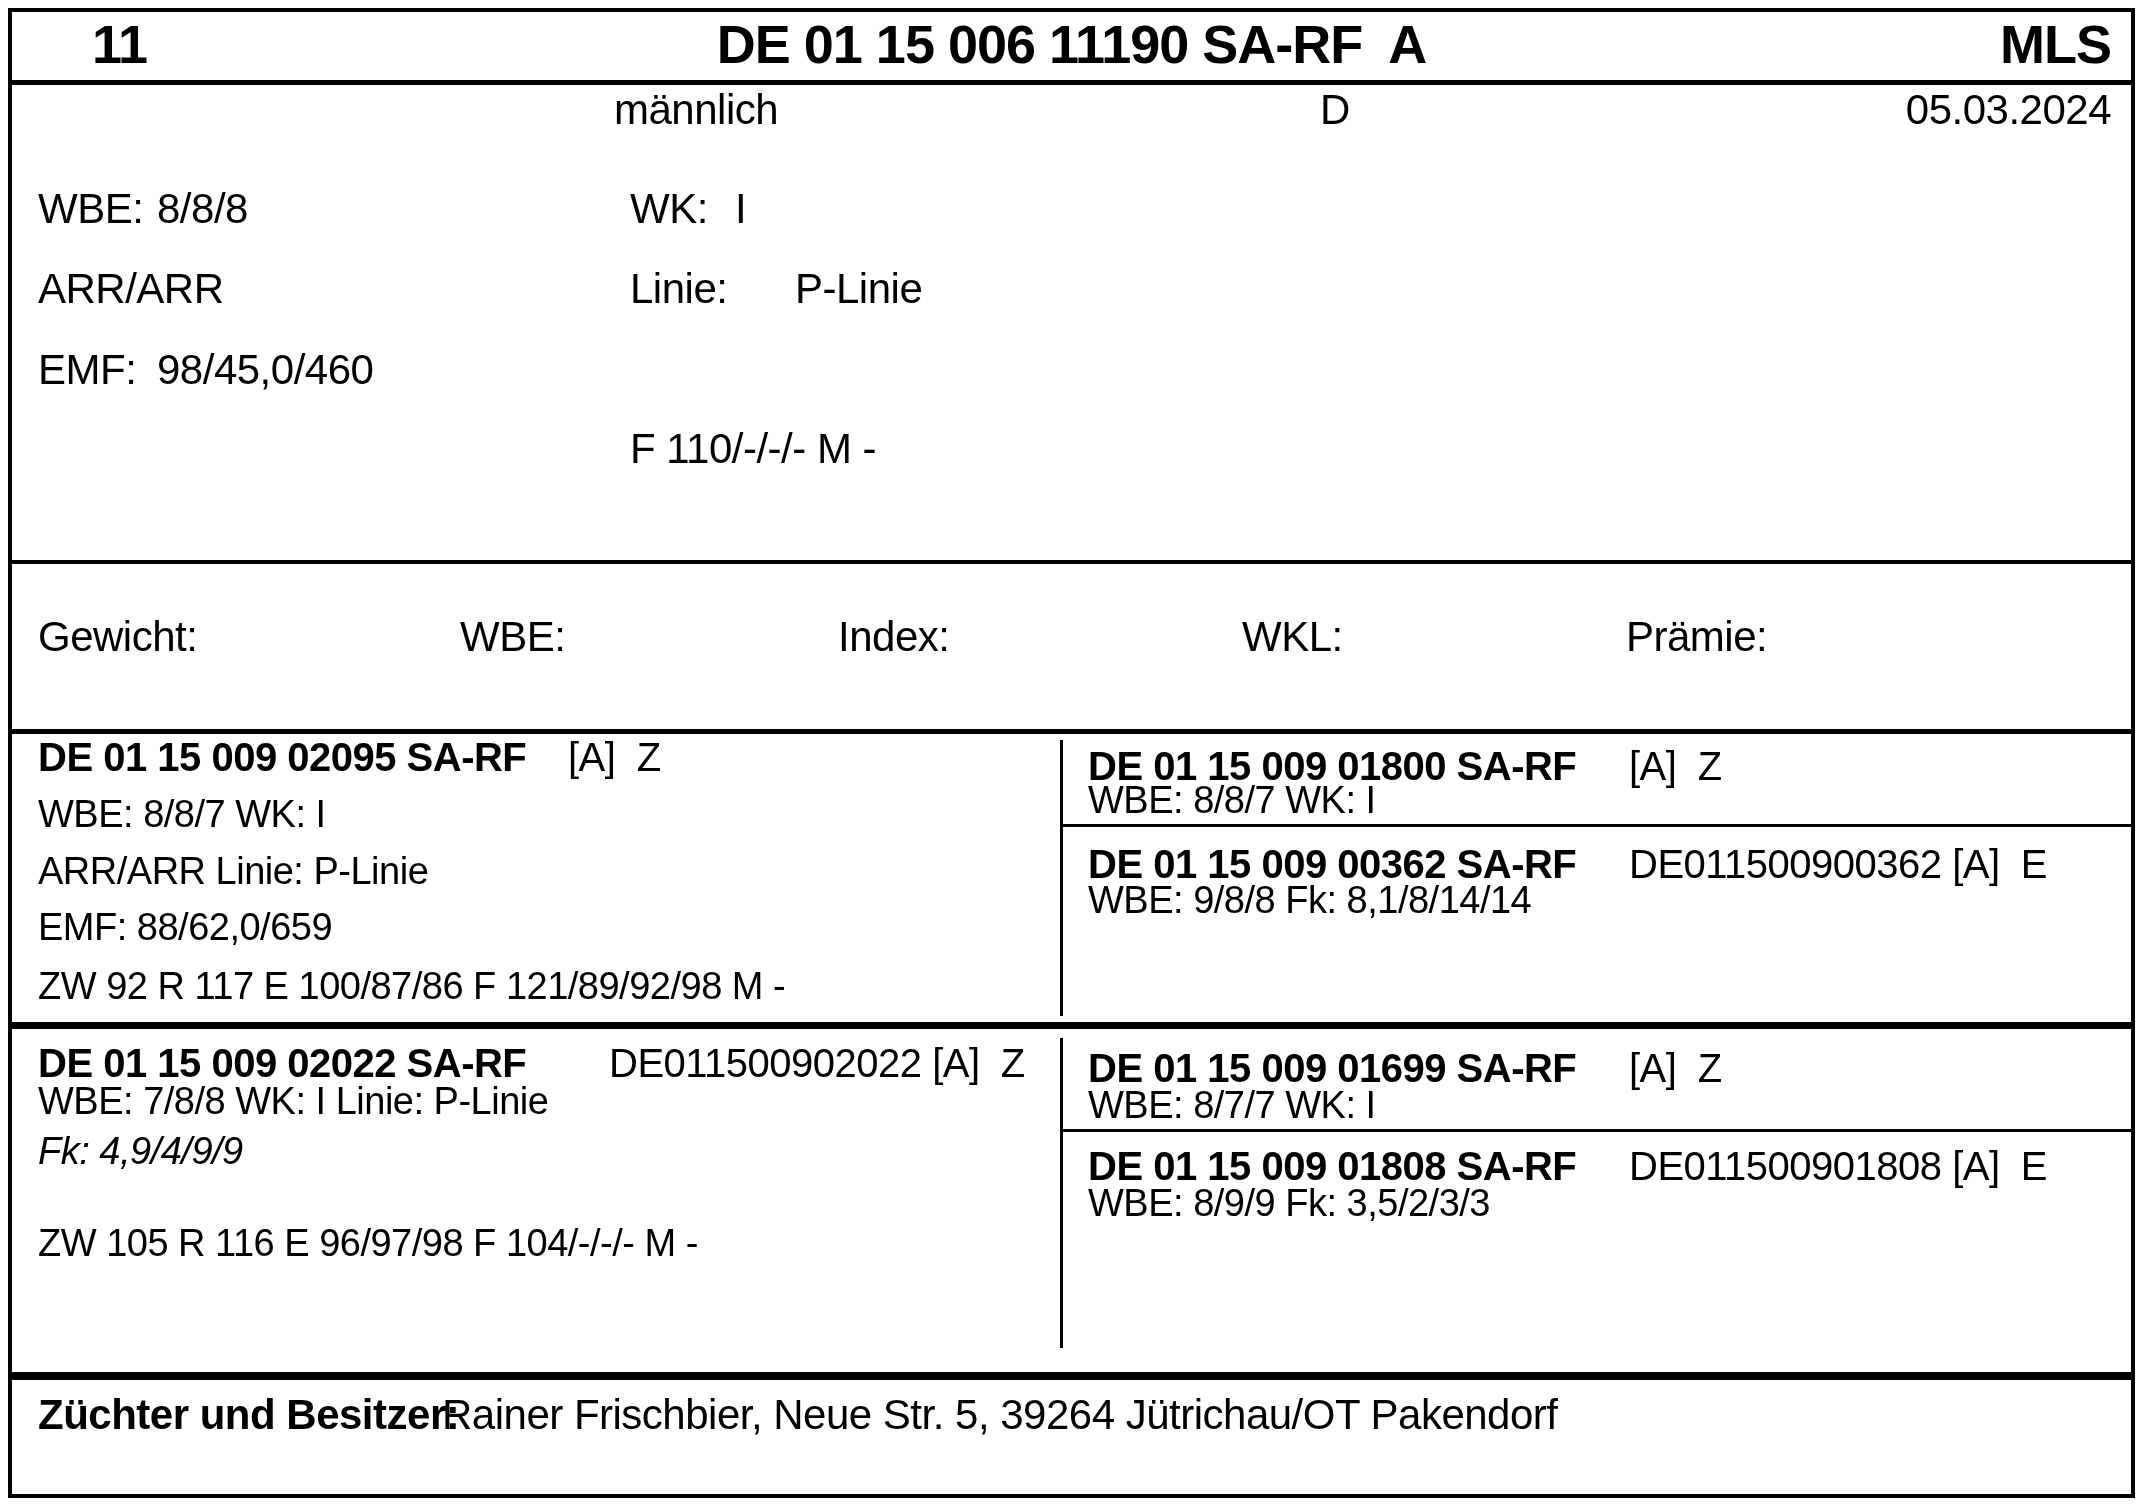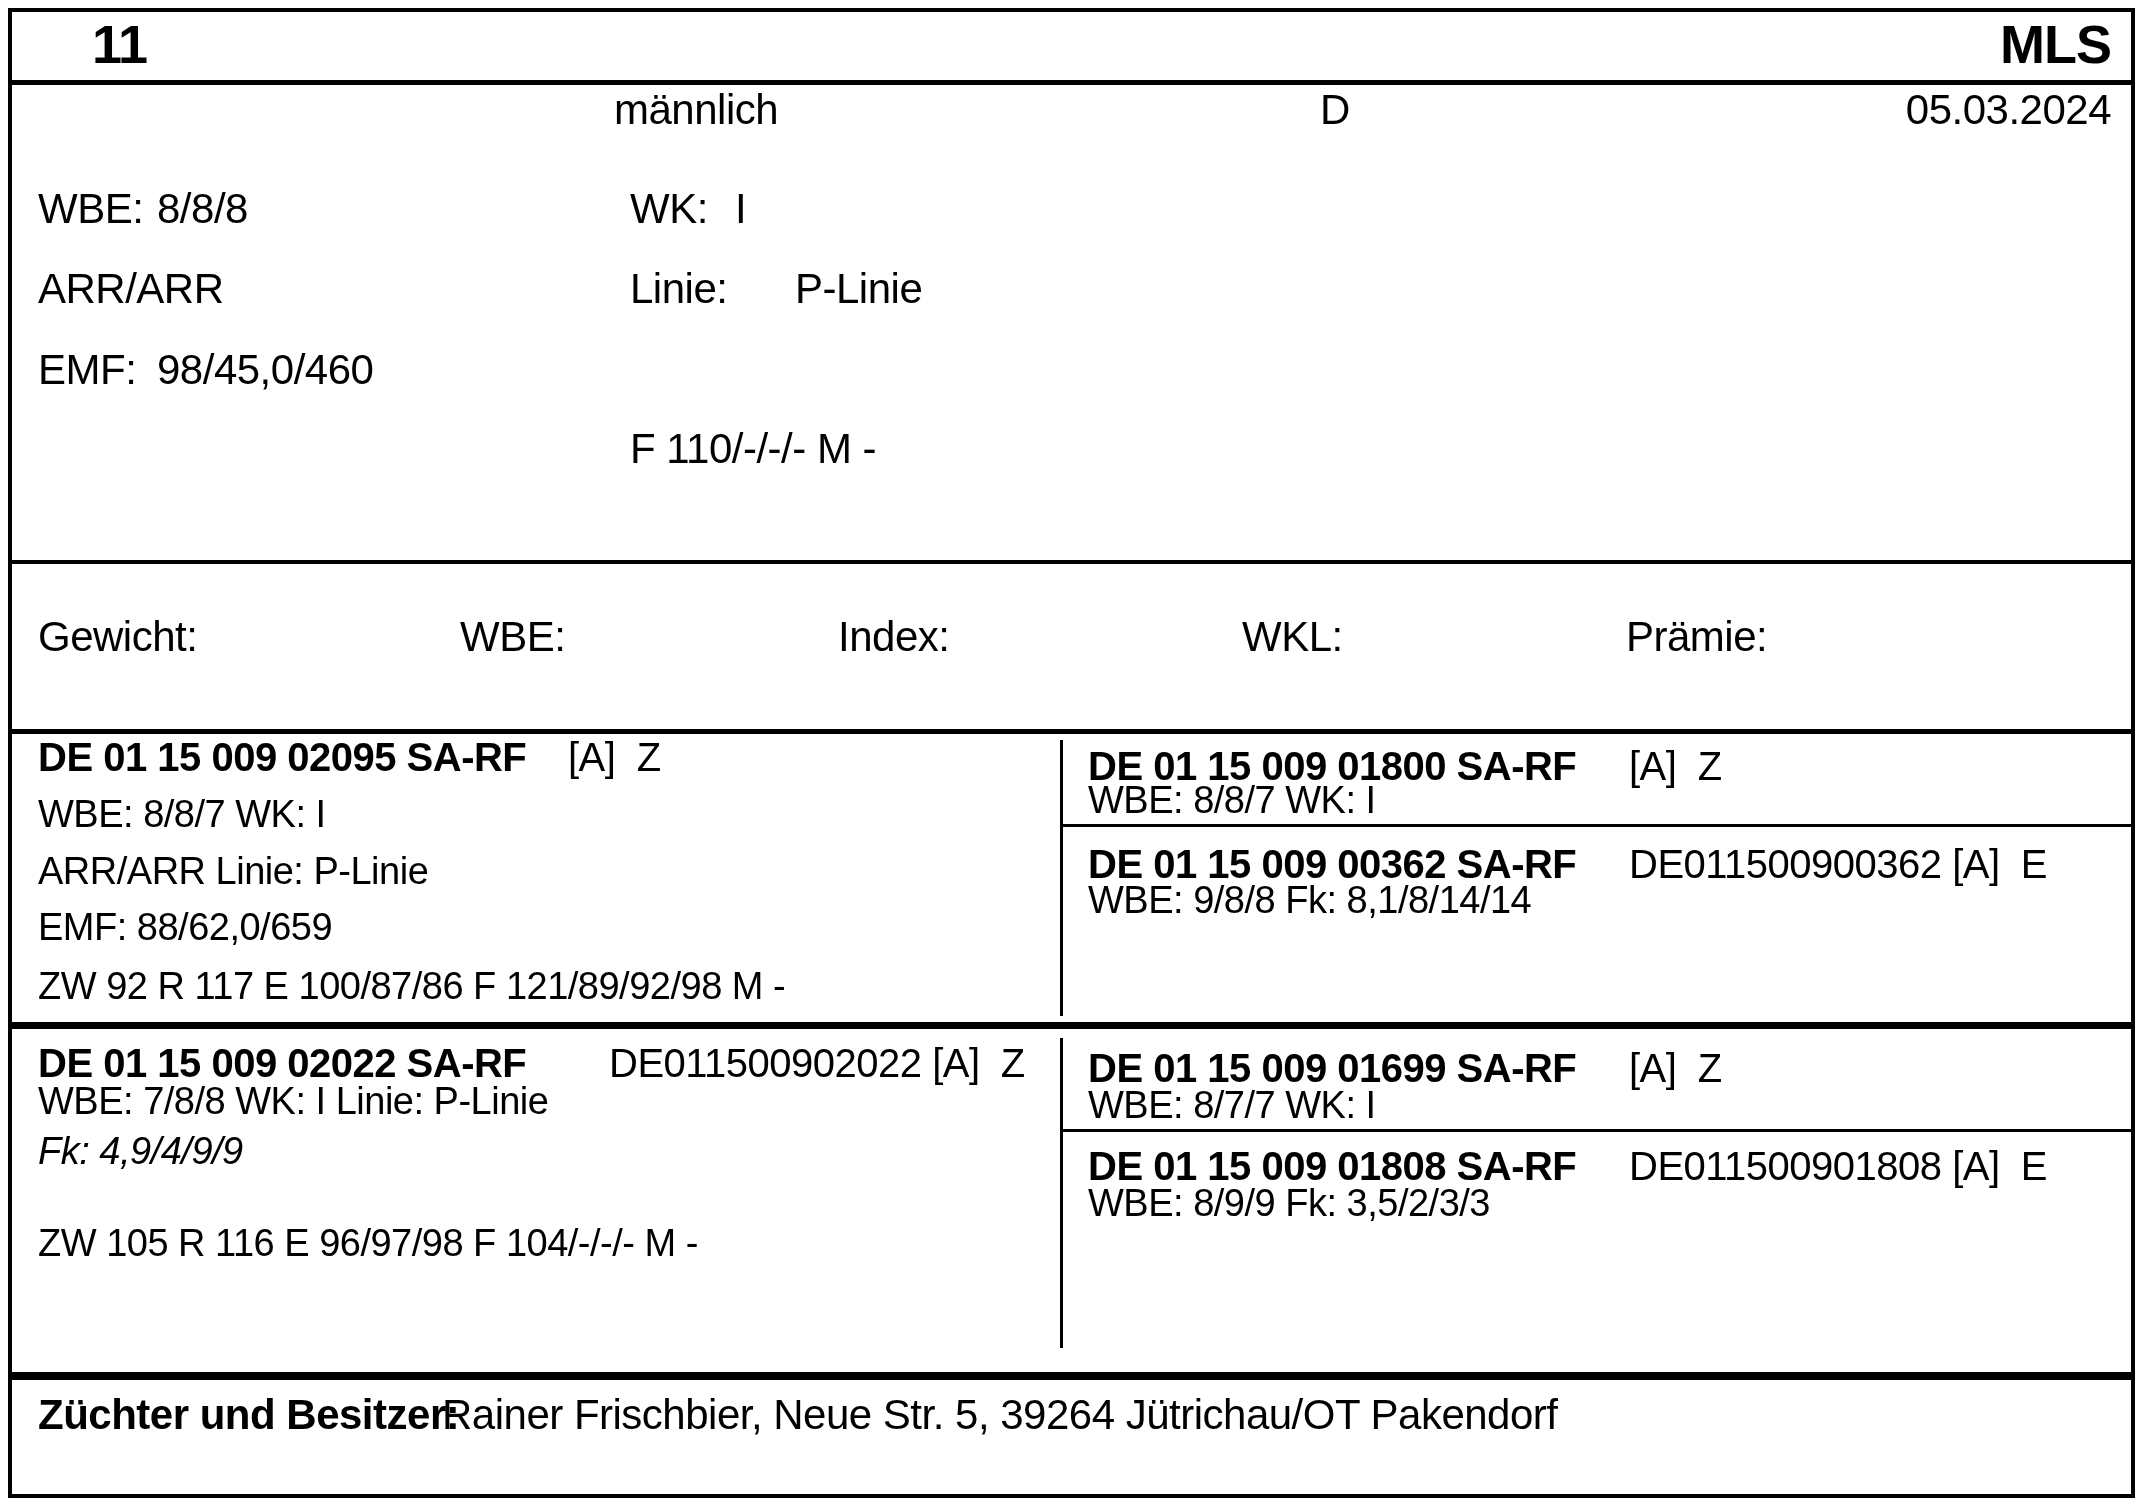--- a/index.html
+++ b/index.html
@@ -27,20 +27,21 @@
   .right{text-align:right;}
 </style>
 </head>
 <body>
 
 <div class="page">
 
   <div class="frame"></div>
 
   <div class="t b fs-h" style="left:92px;top:17px;">11</div>
+  <div class="t b fs-h center" style="top:17px;">DE 01 15 006 11190 SA-RF  A</div>
   <div class="t b fs-h right" style="right:32px;top:17px;">MLS</div>
 
   <div class="hline" style="left:10px;right:10px;top:80px;height:5px;"></div>
 
   <div class="t fs-m" style="left:614px;top:89px;">männlich</div>
   <div class="t fs-m" style="left:1320px;top:89px;">D</div>
   <div class="t fs-m right" style="right:32px;top:89px;">05.03.2024</div>
 
   <div class="t fs-m" style="left:38px;top:188px;">WBE:</div>
   <div class="t fs-m" style="left:157px;top:188px;">8/8/8</div>

